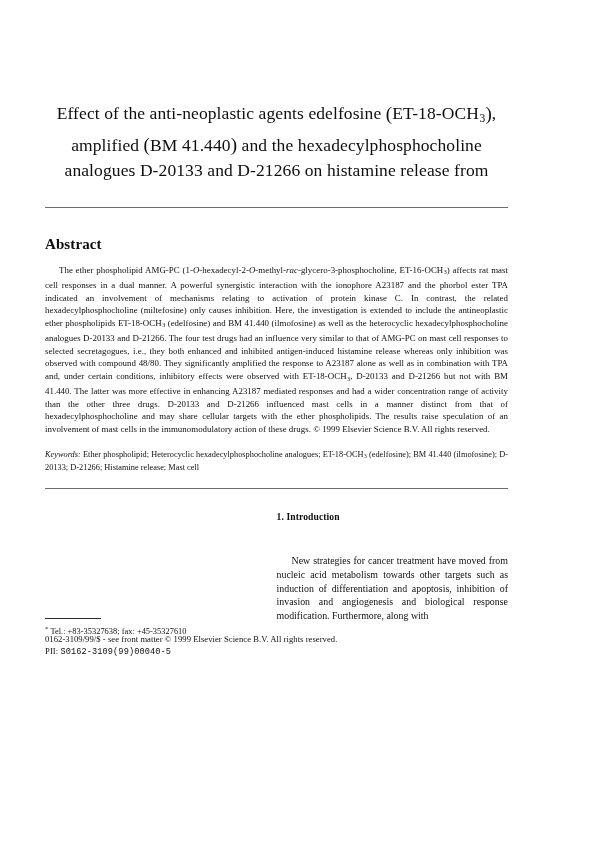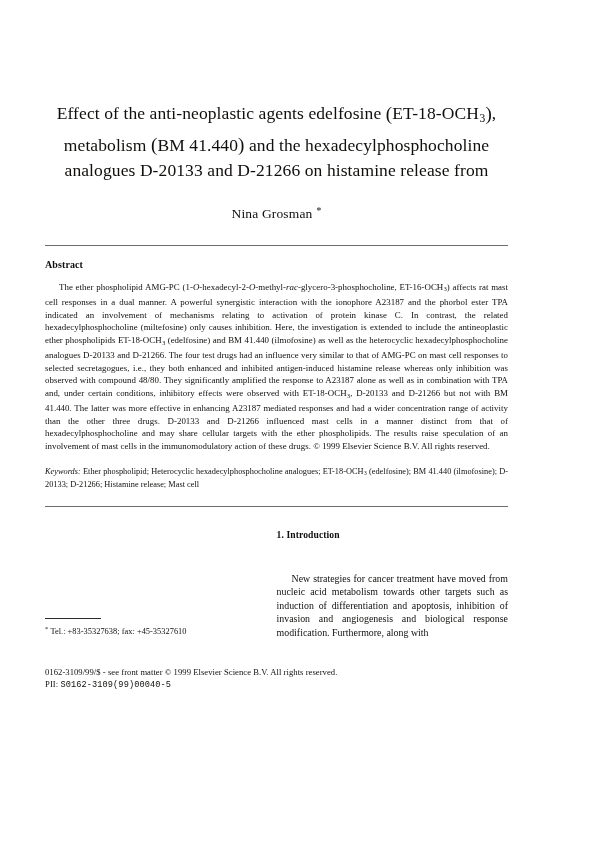--- a/index.html
+++ b/index.html
@@ -76,23 +76,23 @@
     height: 1px;
     background: #6d6d6d;
     border: 0;
     margin: 0;
   }
   .rule-abstract-top { margin-top: 23px; }
   .rule-abstract-bottom { margin-top: 14px; }
 
   
   .abstract-heading {
-    font-size: 10px;
+    font-size: 15px;
     font-weight: bold;
-    margin-top: 13px;
+    margin-top: 28px;
     letter-spacing: 0.1px;
   }
   .abstract-body {
     font-size: 8.9px;
     line-height: 12.6px;
     text-align: justify;
     margin-top: 11px;
     text-indent: 14px;
     letter-spacing: 0.02px;
   }
@@ -153,21 +153,21 @@
     font-size: 0.8em;
     vertical-align: 0.38em;
     padding-left: 0;
     padding-right: 2px;
   }
 
   
   .footer-zone {
     position: absolute;
     left: 45px;
-    top: 666px;
+    top: 633px;
     width: 480px;
   }
   .footer-copyright {
     font-size: 8.6px;
     line-height: 12.4px;
     letter-spacing: 0.05px;
   }
   .footer-pii {
     font-size: 8.6px;
     line-height: 12.4px;
@@ -179,25 +179,24 @@
   }
 </style>
 </head>
 <body>
 
 <div class="page">
 
   <div class="title-block">
     <h1 class="paper-title">
       <span><span>Effect of the anti-neoplastic agents edelfosine </span><span class="br-open">(</span><span>ET-18-OCH</span><sub class="chem">3</sub><span class="br-close">)</span><span>,</span></span><br>
-      <span><span>metabolism </span><span class="br-open">(</span><span>BM 41.440</span><span class="br-close">)</span><span> and the hexadecylphosphocholine</span></span><br>
+      <span><span>amplified </span><span class="br-open">(</span><span>BM 41.440</span><span class="br-close">)</span><span> and the hexadecylphosphocholine</span></span><br>
       <span>analogues D-20133 and D-21266 on histamine release from</span><br>
     </h1>
 
-    <div class="author-line"><span>Nina Grosman</span><sup class="star">*</sup></div>
 
 
   </div>
 
   <hr class="rule rule-abstract-top">
 
   <div class="abstract-heading">Abstract</div>
 
   <p class="abstract-body"><span>The ether phospholipid AMG-PC (1-</span><i>O</i><span>-hexadecyl-2-</span><i>O</i><span>-methyl-</span><i>rac</i><span>-glycero-3-phosphocholine, ET-16-OCH</span><sub class="chem">3</sub><span>) affects rat mast cell responses in a dual manner. A powerful synergistic interaction with the ionophore A23187 and the phorbol ester TPA indicated an involvement of mechanisms relating to activation of protein kinase C. In contrast, the related hexadecylphosphocholine (miltefosine) only causes inhibition. Here, the investigation is extended to include the antineoplastic ether phospholipids ET-18-OCH</span><sub class="chem">3</sub><span> (edelfosine) and BM 41.440 (ilmofosine) as well as the heterocyclic hexadecylphosphocholine analogues D-20133 and D-21266. The four test drugs had an influence very similar to that of AMG-PC on mast cell responses to selected secretagogues, i.e., they both enhanced and inhibited antigen-induced histamine release whereas only inhibition was observed with compound 48/80. They significantly amplified the response to A23187 alone as well as in combination with TPA and, under certain conditions, inhibitory effects were observed with ET-18-OCH</span><sub class="chem">3</sub><span>, D-20133 and D-21266 but not with BM 41.440. The latter was more effective in enhancing A23187 mediated responses and had a wider concentration range of activity than the other three drugs. D-20133 and D-21266 influenced mast cells in a manner distinct from that of hexadecylphosphocholine and may share cellular targets with the ether phospholipids. The results raise speculation of an involvement of mast cells in the immunomodulatory action of these drugs. © 1999 Elsevier Science B.V. All rights reserved.</span></p>
 

